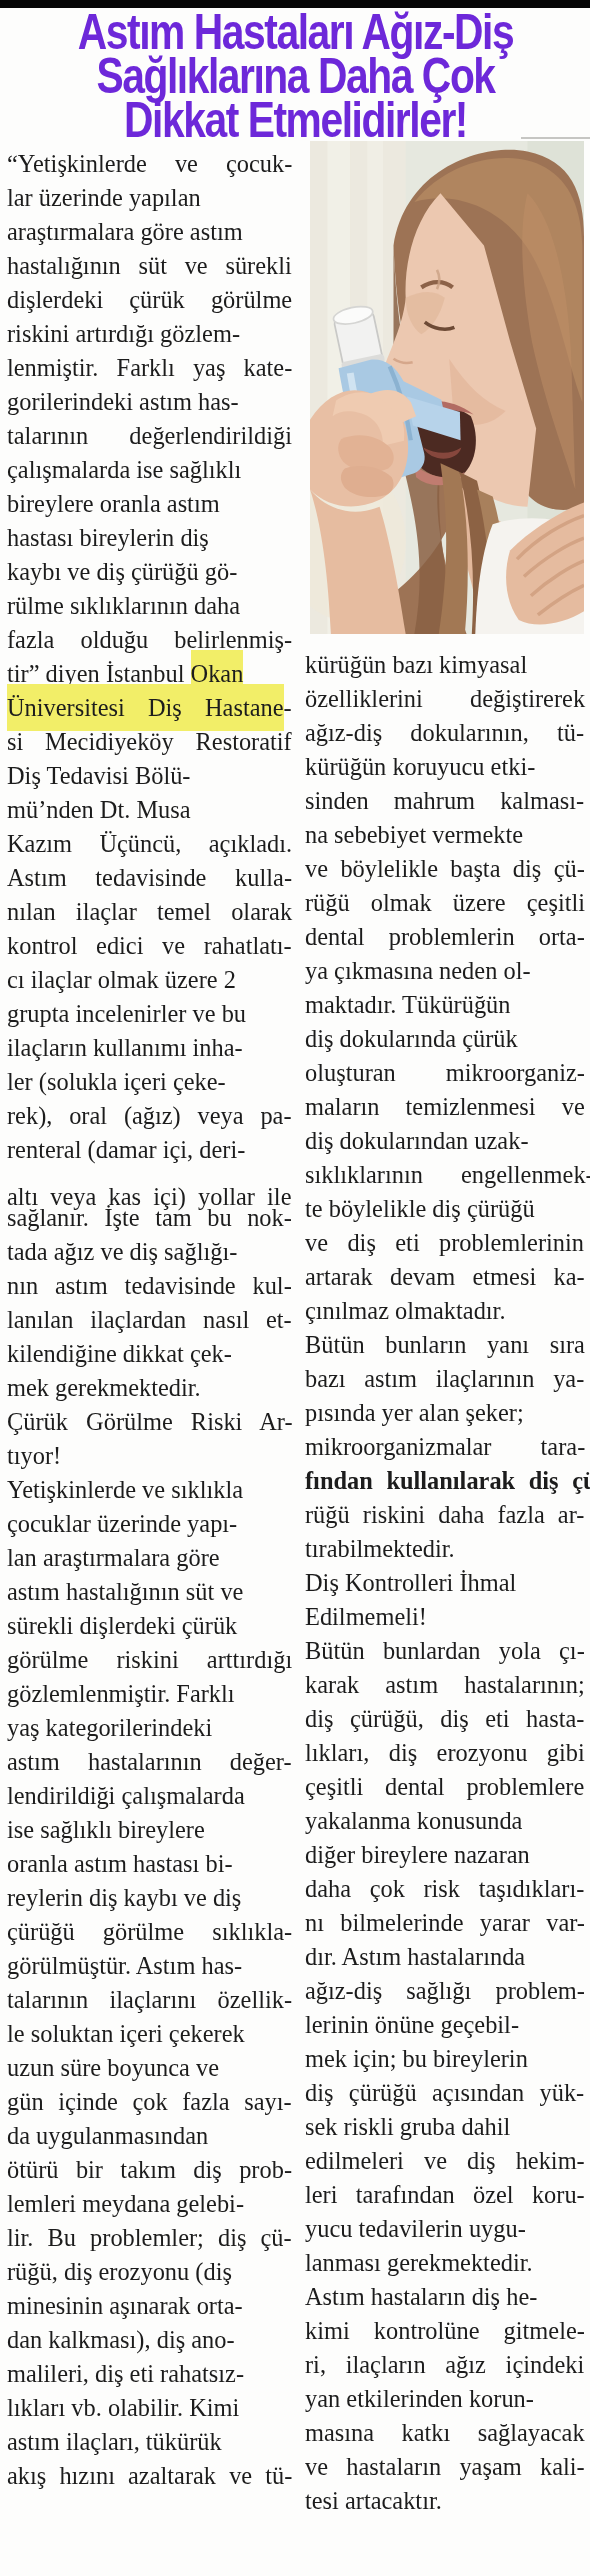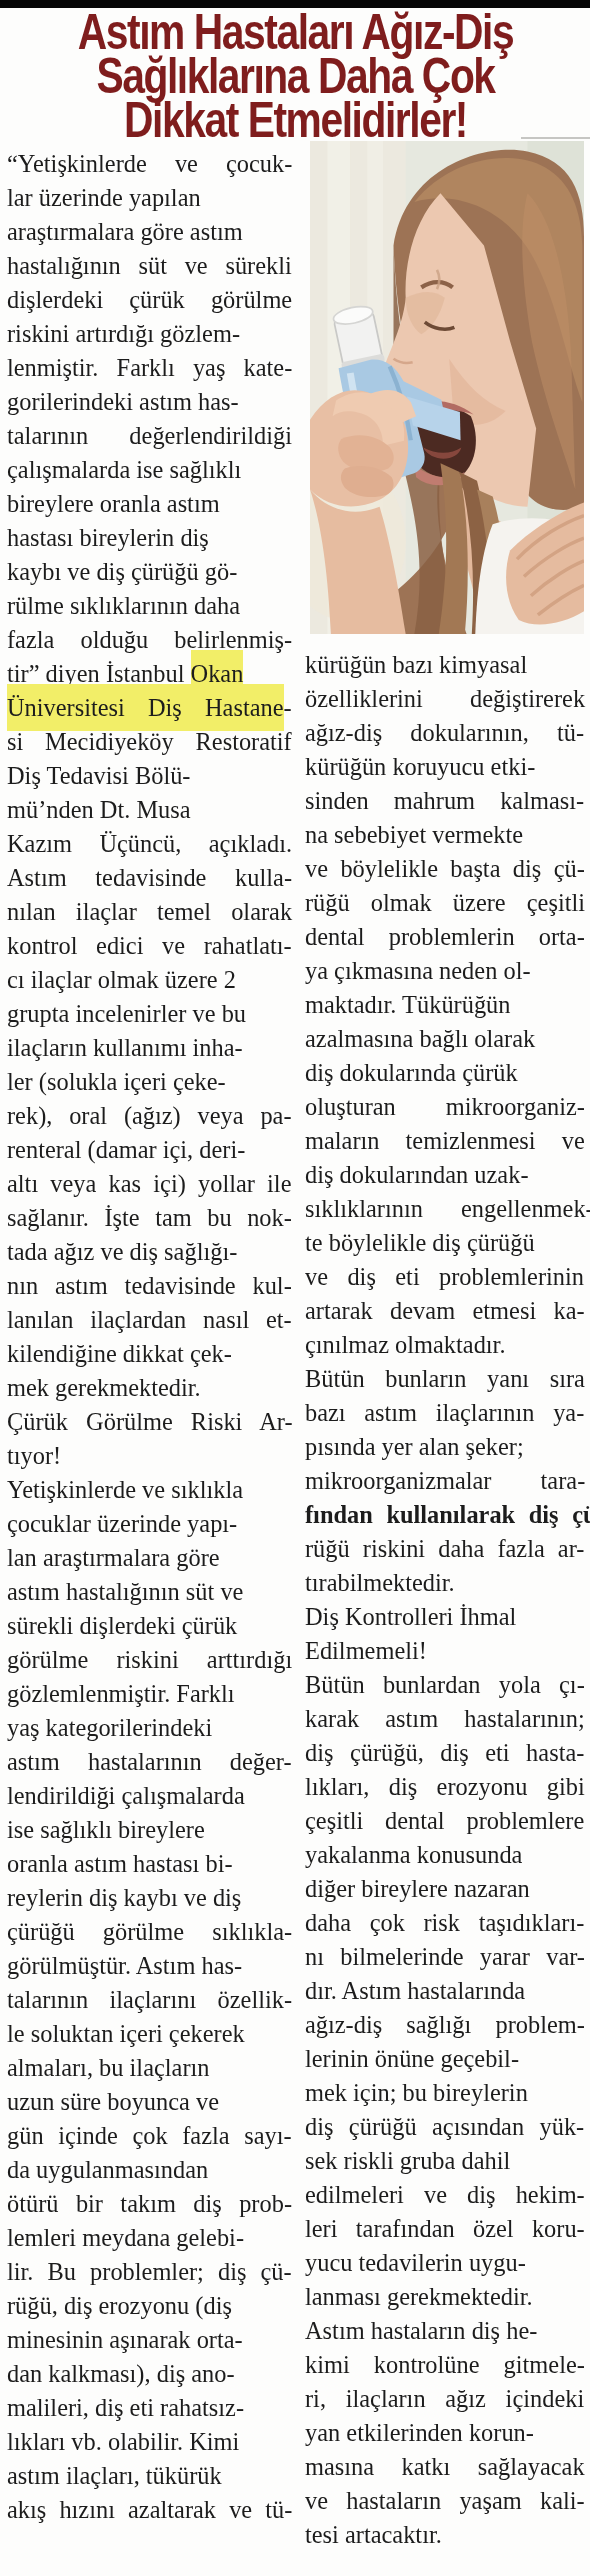--- a/index.html
+++ b/index.html
@@ -8,21 +8,21 @@
     background:#fdfdfc; overflow:hidden;
     font-family:"Liberation Serif", serif;
   }
   .topbar {
     position:absolute; top:0; left:0; width:591px; height:7.8px;
     background:var(--topbar,#060606);
   }
   .headline {
     position:absolute; top:10.4px; left:0; width:591px; text-align:center;
     font-family:"Liberation Sans", sans-serif; font-weight:bold;
-    font-size:48px; line-height:44px; letter-spacing:-1.7px; color:#7f1d1d;
+    font-size:48px; line-height:44px; letter-spacing:-1.7px; color:#6d28d9;
   }
   .headline-line {
     white-space:nowrap; transform:scale(0.85,1.04); transform-origin:50% 50%;
   }
   .title-rule {
     position:absolute; top:137px; left:521px; width:70px; height:1.7px;
     background:#c6c6c3;
   }
   .photo {
     position:absolute; left:310px; top:141px; width:274px; height:493px;
@@ -158,21 +158,21 @@
     <div class="article-line"><span style="word-spacing: 21.3px;">Kazım Üçüncü, açıkladı.</span></div>
     <div class="article-line"><span style="word-spacing: 22.6px;">Astım tedavisinde kulla-</span></div>
     <div class="article-line"><span style="word-spacing: 14px;">nılan ilaçlar temel olarak</span></div>
     <div class="article-line"><span style="word-spacing: 12.5px;">kontrol edici ve rahatlatı-</span></div>
     <div class="article-line"><span>cı ilaçlar olmak üzere 2</span></div>
     <div class="article-line"><span>grupta incelenirler ve bu</span></div>
     <div class="article-line"><span>ilaçların kullanımı inha-</span></div>
     <div class="article-line"><span>ler (solukla içeri çeke-</span></div>
     <div class="article-line"><span style="word-spacing: 10.7px;">rek), oral (ağız) veya pa-</span></div>
     <div class="article-line"><span>renteral (damar içi, deri-</span></div>
-    <div class="article-line"><span style="word-spacing: 6.1px;">altı veya kas içi) yollar ile</span></div>
+    <div class="article-line"><span style="word-spacing: 6.1px; margin-top: 13px;">altı veya kas içi) yollar ile</span></div>
     <div class="article-line"><span style="word-spacing: 9.4px;">sağlanır. İşte tam bu nok-</span></div>
     <div class="article-line"><span>tada ağız ve diş sağlığı-</span></div>
     <div class="article-line"><span style="word-spacing: 10.7px;">nın astım tedavisinde kul-</span></div>
     <div class="article-line"><span style="word-spacing: 10.7px;">lanılan ilaçlardan nasıl et-</span></div>
     <div class="article-line"><span>kilendiğine dikkat çek-</span></div>
     <div class="article-line"><span>mek gerekmektedir.</span></div>
     <div class="article-line"><span style="word-spacing: 12px;">Çürük Görülme Riski Ar-</span></div>
     <div class="article-line"><span>tıyor!</span></div>
     <div class="article-line"><span>Yetişkinlerde ve sıklıkla</span></div>
     <div class="article-line"><span>çocuklar üzerinde yapı-</span></div>
@@ -184,21 +184,20 @@
     <div class="article-line"><span>yaş kategorilerindeki</span></div>
     <div class="article-line"><span style="word-spacing: 22px;">astım hastalarının değer-</span></div>
     <div class="article-line"><span>lendirildiği çalışmalarda</span></div>
     <div class="article-line"><span>ise sağlıklı bireylere</span></div>
     <div class="article-line"><span>oranla astım hastası bi-</span></div>
     <div class="article-line"><span>reylerin diş kaybı ve diş</span></div>
     <div class="article-line"><span style="word-spacing: 22px;">çürüğü görülme sıklıkla-</span></div>
     <div class="article-line"><span>görülmüştür. Astım has-</span></div>
     <div class="article-line"><span style="word-spacing: 15.2px;">talarının ilaçlarını özellik-</span></div>
     <div class="article-line"><span>le soluktan içeri çekerek</span></div>
-    <div class="article-line"><span>almaları, bu ilaçların</span></div>
     <div class="article-line"><span>uzun süre boyunca ve</span></div>
     <div class="article-line"><span style="word-spacing: 8.5px;">gün içinde çok fazla sayı-</span></div>
     <div class="article-line"><span>da uygulanmasından</span></div>
     <div class="article-line"><span style="word-spacing: 11.3px;">ötürü bir takım diş prob-</span></div>
     <div class="article-line"><span>lemleri meydana gelebi-</span></div>
     <div class="article-line"><span style="word-spacing: 8px;">lir. Bu problemler; diş çü-</span></div>
     <div class="article-line"><span>rüğü, diş erozyonu (diş</span></div>
     <div class="article-line"><span>minesinin aşınarak orta-</span></div>
     <div class="article-line"><span>dan kalkması), diş ano-</span></div>
     <div class="article-line"><span>malileri, diş eti rahatsız-</span></div>
@@ -211,21 +210,20 @@
     <div class="article-line"><span style="word-spacing: 41px;">özelliklerini değiştirerek</span></div>
     <div class="article-line"><span style="word-spacing: 22px;">ağız-diş dokularının, tü-</span></div>
     <div class="article-line"><span>kürüğün koruyucu etki-</span></div>
     <div class="article-line"><span style="word-spacing: 19px;">sinden mahrum kalması-</span></div>
     <div class="article-line"><span>na sebebiyet vermekte</span></div>
     <div class="article-line"><span style="word-spacing: 6.3px;">ve böylelikle başta diş çü-</span></div>
     <div class="article-line"><span style="word-spacing: 15px;">rüğü olmak üzere çeşitli</span></div>
     <div class="article-line"><span style="word-spacing: 18px;">dental problemlerin orta-</span></div>
     <div class="article-line"><span>ya çıkmasına neden ol-</span></div>
     <div class="article-line"><span>maktadır. Tükürüğün</span></div>
-    <div class="article-line"><span>azalmasına bağlı olarak</span></div>
     <div class="article-line"><span>diş dokularında çürük</span></div>
     <div class="article-line"><span style="word-spacing: 44px;">oluşturan mikroorganiz-</span></div>
     <div class="article-line"><span style="word-spacing: 20px;">maların temizlenmesi ve</span></div>
     <div class="article-line"><span>diş dokularından uzak-</span></div>
     <div class="article-line"><span style="word-spacing: 32px;">sıklıklarının engellenmek-</span></div>
     <div class="article-line"><span>te böylelikle diş çürüğü</span></div>
     <div class="article-line"><span style="word-spacing: 13.3px;">ve diş eti problemlerinin</span></div>
     <div class="article-line"><span style="word-spacing: 11.3px;">artarak devam etmesi ka-</span></div>
     <div class="article-line"><span>çınılmaz olmaktadır.</span></div>
     <div class="article-line"><span style="word-spacing: 14.5px;">Bütün bunların yanı sıra</span></div>

